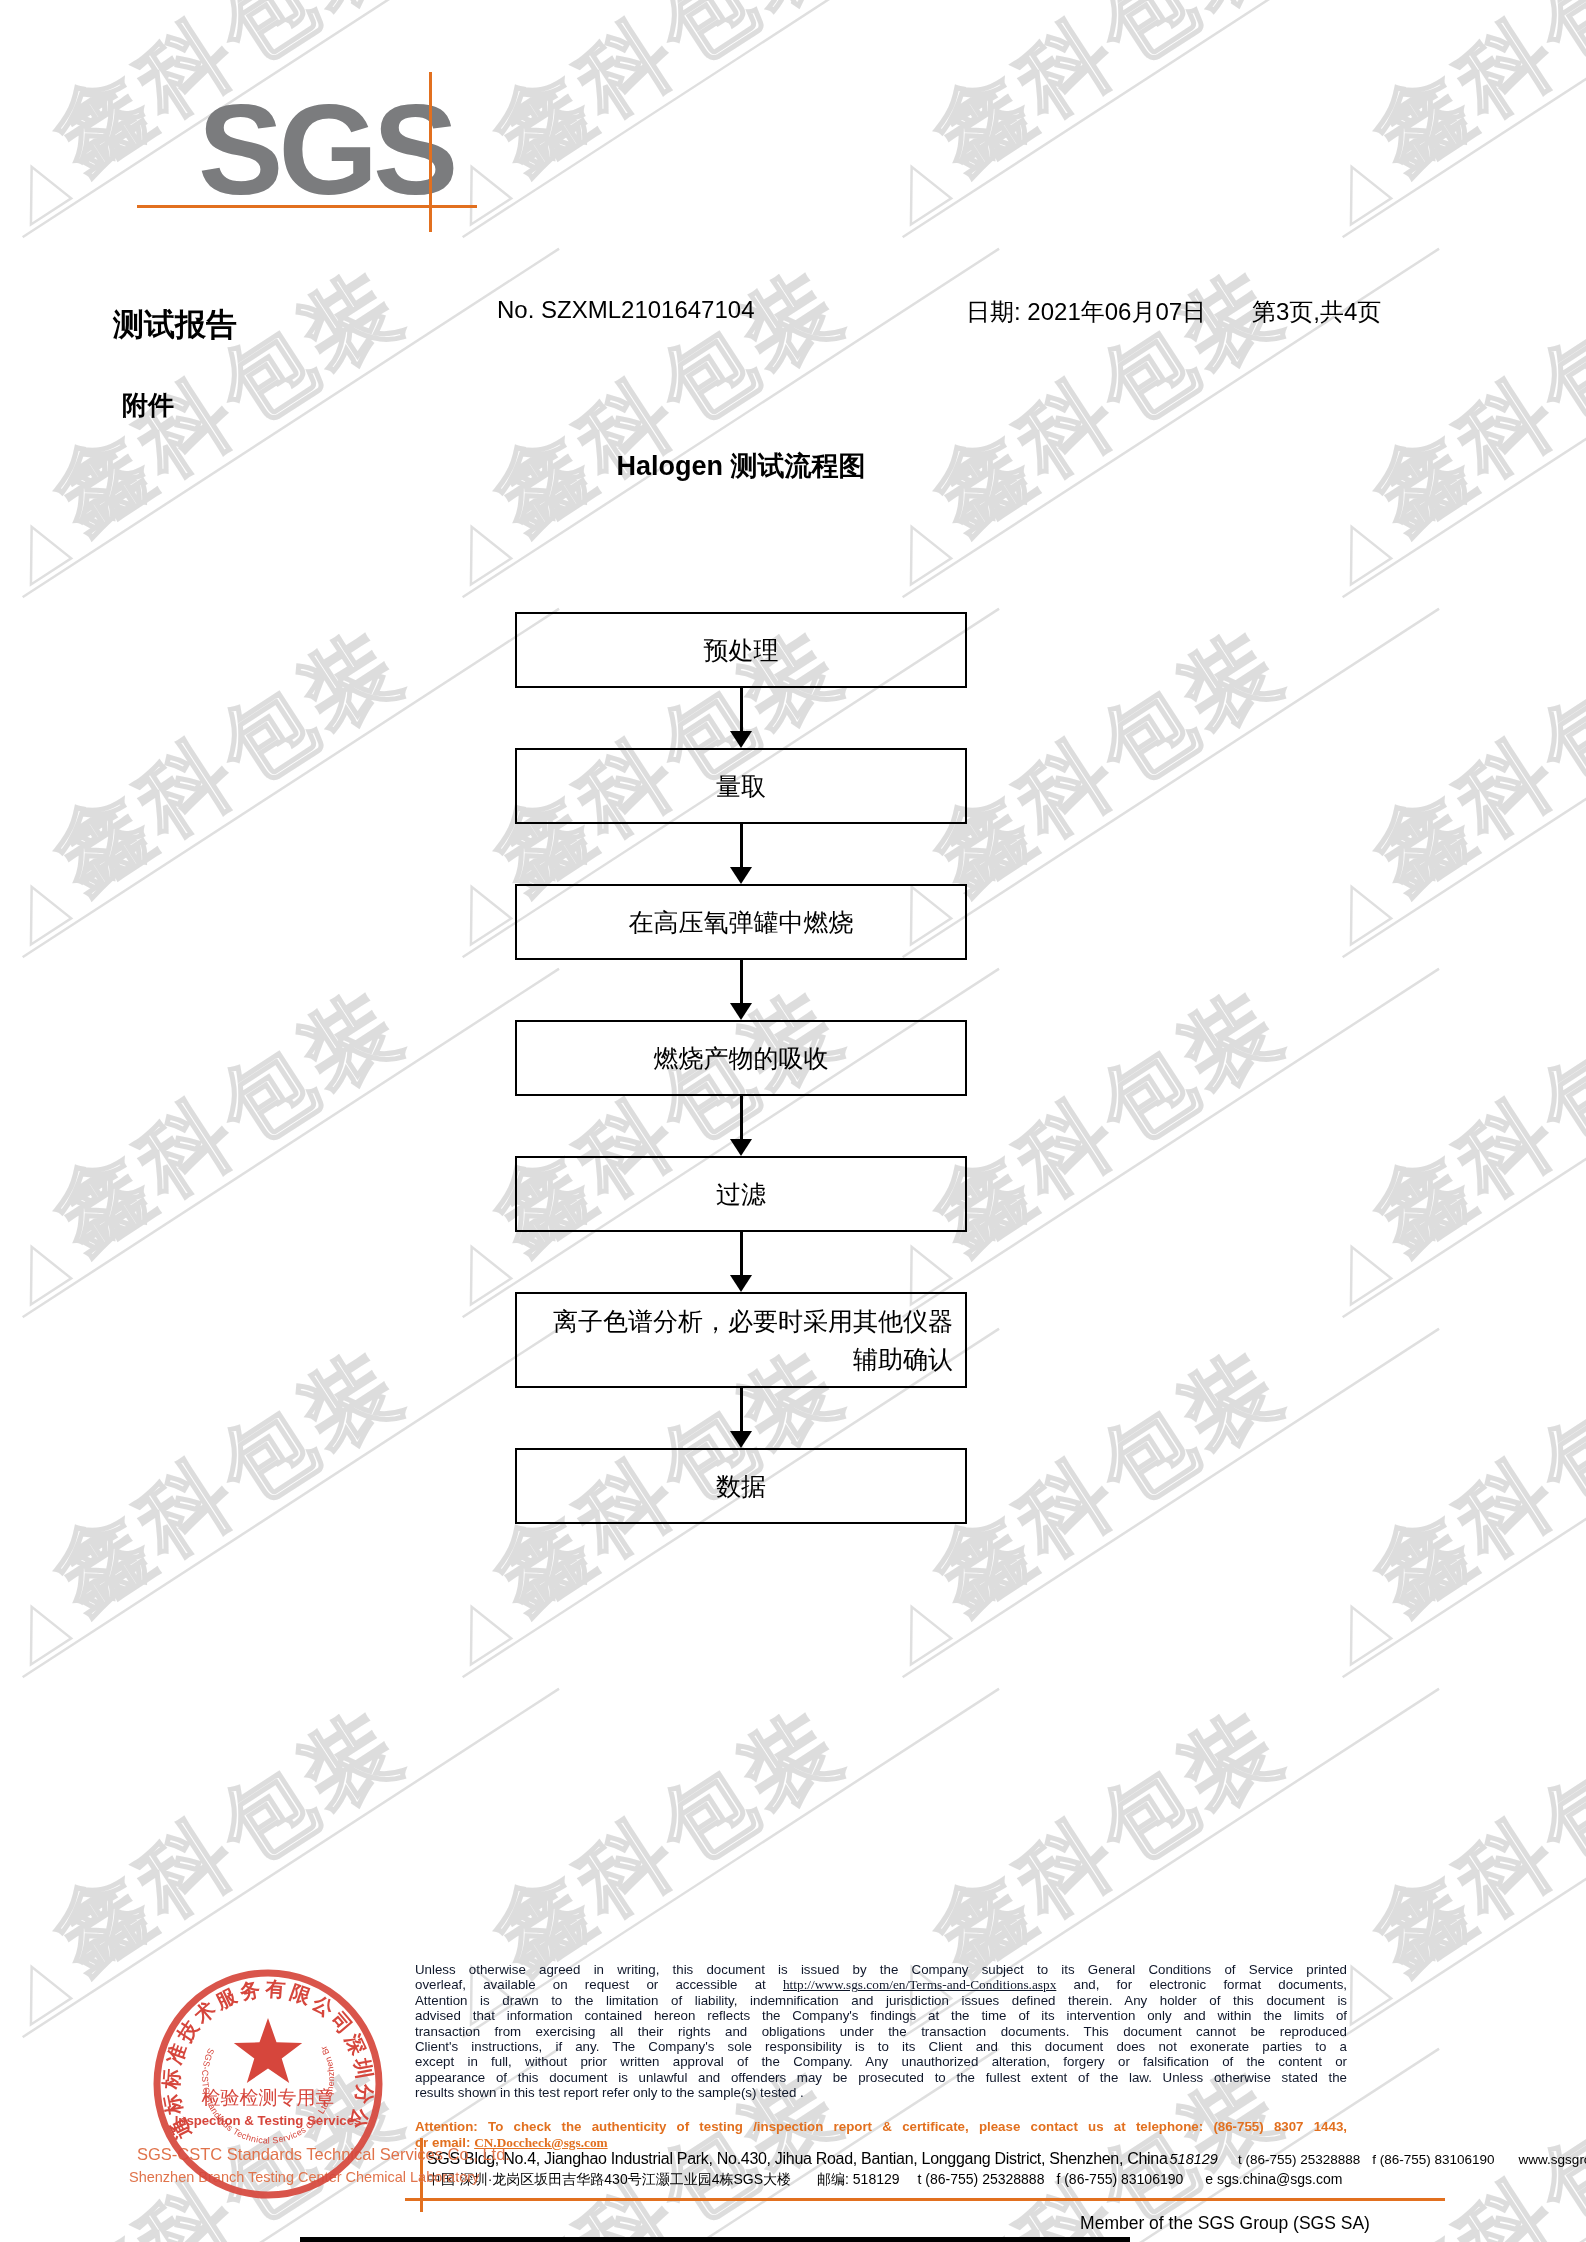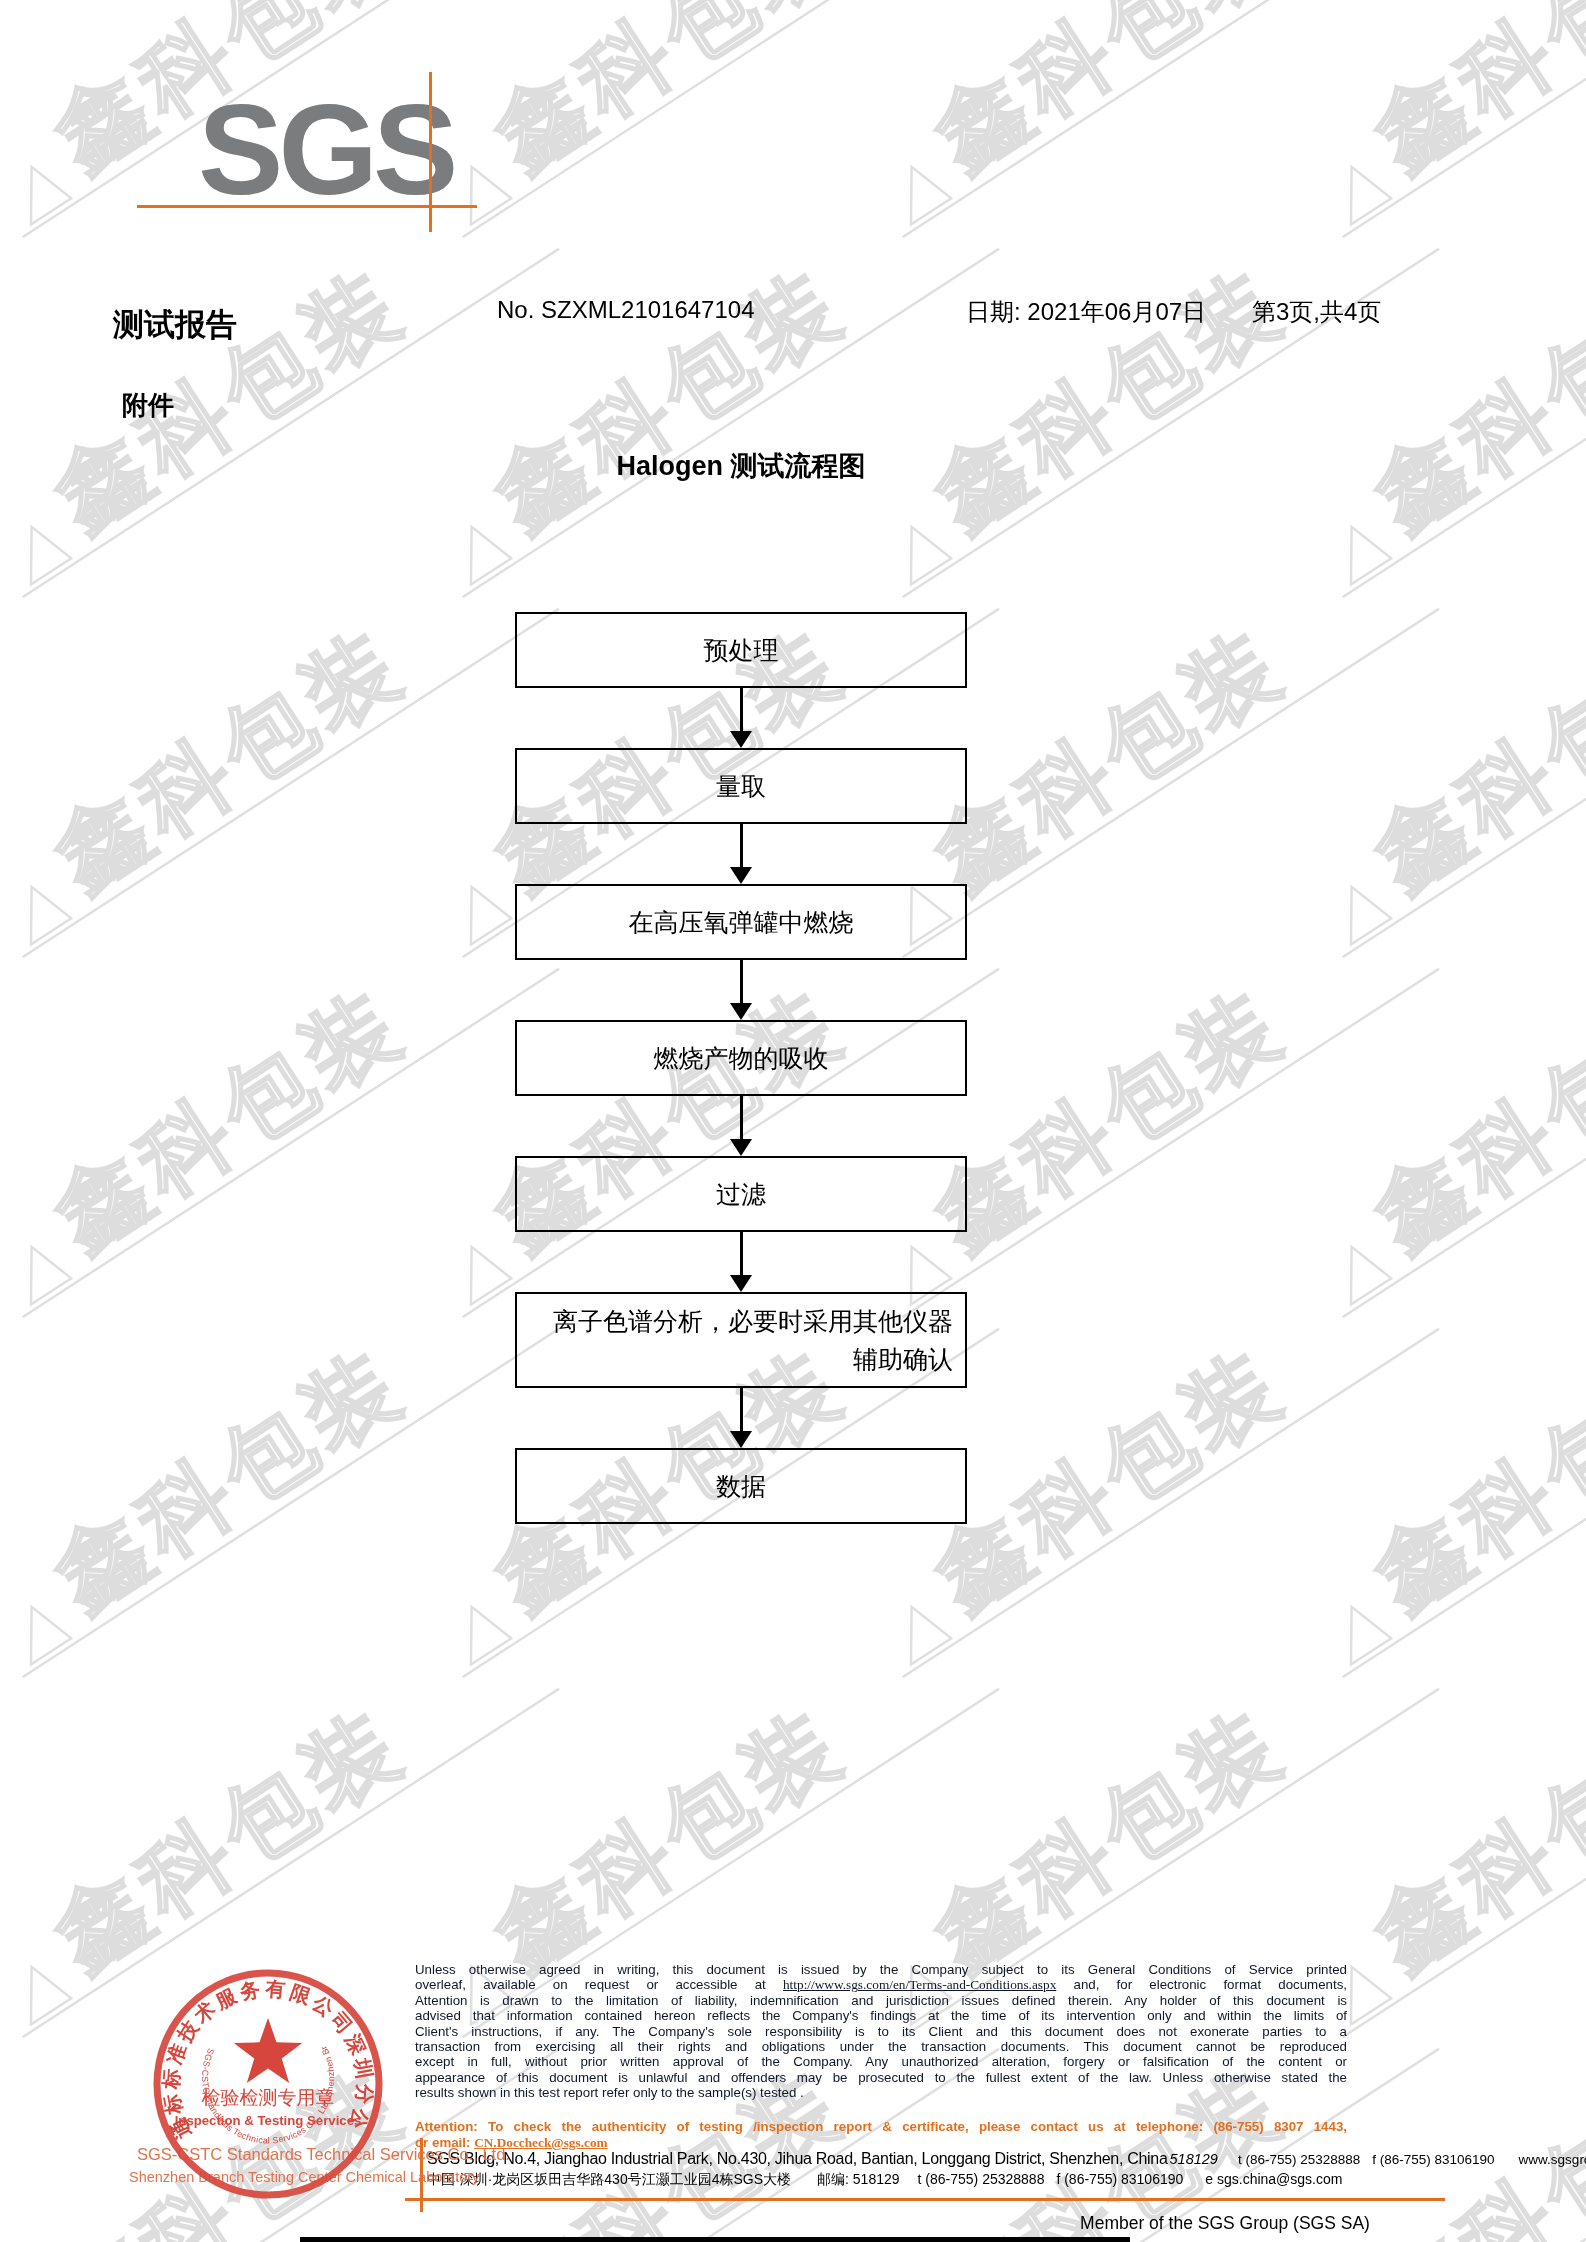--- a/index.html
+++ b/index.html
@@ -283,22 +283,22 @@
         <div class="fbox">
           <span>数据</span>
         </div>
       </div>
 
     <div class="legal">
         <div class="legal-line"><span>Unless otherwise agreed in writing, this document is issued by the Company subject to its General Conditions of Service printed</span></div>
         <div class="legal-line"><span>overleaf, available on request or accessible at </span><span class="u">http://www.sgs.com/en/Terms-and-Conditions.aspx</span><span> and, for electronic format documents,</span></div>
         <div class="legal-line"><span>Attention is drawn to the limitation of liability, indemnification and jurisdiction issues defined therein. Any holder of this document is</span></div>
         <div class="legal-line"><span>advised that information contained hereon reflects the Company's findings at the time of its intervention only and within the limits of</span></div>
+        <div class="legal-line"><span>transaction from exercising all their rights and obligations under the transaction documents. This document cannot be reproduced</span></div>
         <div class="legal-line"><span>Client's instructions, if any. The Company's sole responsibility is to its Client and this document does not exonerate parties to a</span></div>
-        <div class="legal-line"><span>transaction from exercising all their rights and obligations under the transaction documents. This document cannot be reproduced</span></div>
         <div class="legal-line"><span>except in full, without prior written approval of the Company. Any unauthorized alteration, forgery or falsification of the content or</span></div>
         <div class="legal-line"><span>appearance of this document is unlawful and offenders may be prosecuted to the fullest extent of the law. Unless otherwise stated the</span></div>
         <div class="legal-line no-just"><span>results shown in this test report refer only to the sample(s) tested .</span></div>
       </div>
     <div class="attention">
         <div class="legal-line"><span>Attention: To check the authenticity of testing /inspection report &amp; certificate, please contact us at telephone: (86-755) 8307 1443,</span></div>
         <div class="legal-line no-just"><span>or email: </span><span class="u">CN.Doccheck@sgs.com</span></div>
       </div>
 
     <div class="addr-en">

